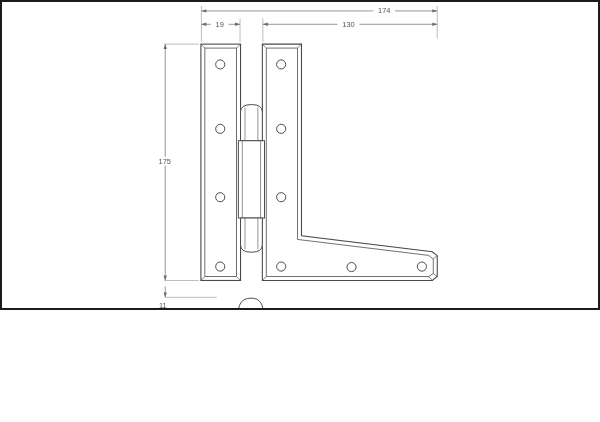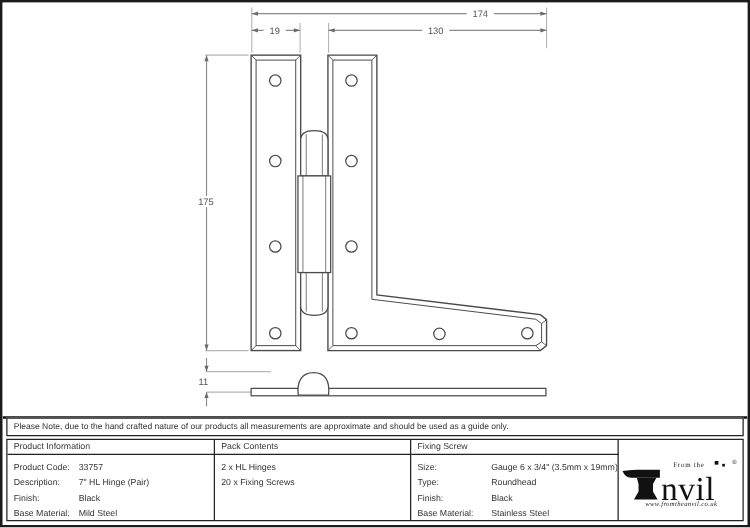--- a/index.html
+++ b/index.html
@@ -1,17 +1,17 @@
 <!DOCTYPE html>
 <html><head>
 <meta charset="utf-8">
 <style>
   html,body{margin:0;padding:0;background:#fff;}
   body{width:600px;height:422px;font-family:"Liberation Sans",sans-serif;-webkit-font-smoothing:antialiased;}
-  .sheet{position:relative;width:600px;height:422px;box-sizing:border-box;border:2px solid #1b1b1b;background:#fff;overflow:hidden;}
+  .sheet{position:relative;width:600px;height:310px;box-sizing:border-box;border:2px solid #1b1b1b;background:#fff;overflow:hidden;}
   .drawing-area{position:absolute;left:0;top:0;width:596px;height:331px;border-bottom:2.5px solid #111;background:#fff;}
   .drawing-area svg{display:block;}
   .note-bar{position:absolute;left:3px;top:332px;width:590px;height:15px;box-sizing:border-box;border:1px solid #222;background:#fff;
             font-size:6.8px;color:#333;line-height:13.5px;padding-left:5px;white-space:nowrap;overflow:hidden;}
   .spec-table{position:absolute;left:3px;top:349px;width:590px;height:66px;box-sizing:border-box;border:1px solid #222;background:#fff;
               display:grid;grid-template-columns:166px 157px 166px 1fr;grid-template-rows:12px 1fr;}
   .th{box-sizing:border-box;border-bottom:1px solid #222;border-right:1px solid #222;font-size:7px;color:#333;padding:1.5px 0 0 5px;white-space:nowrap;overflow:hidden;}
   .td{box-sizing:border-box;border-right:1px solid #222;font-size:7px;color:#333;padding:5px 0 0 5px;overflow:hidden;}
   .td .row{line-height:12.3px;white-space:nowrap;}
   .lbl{display:inline-block;}

